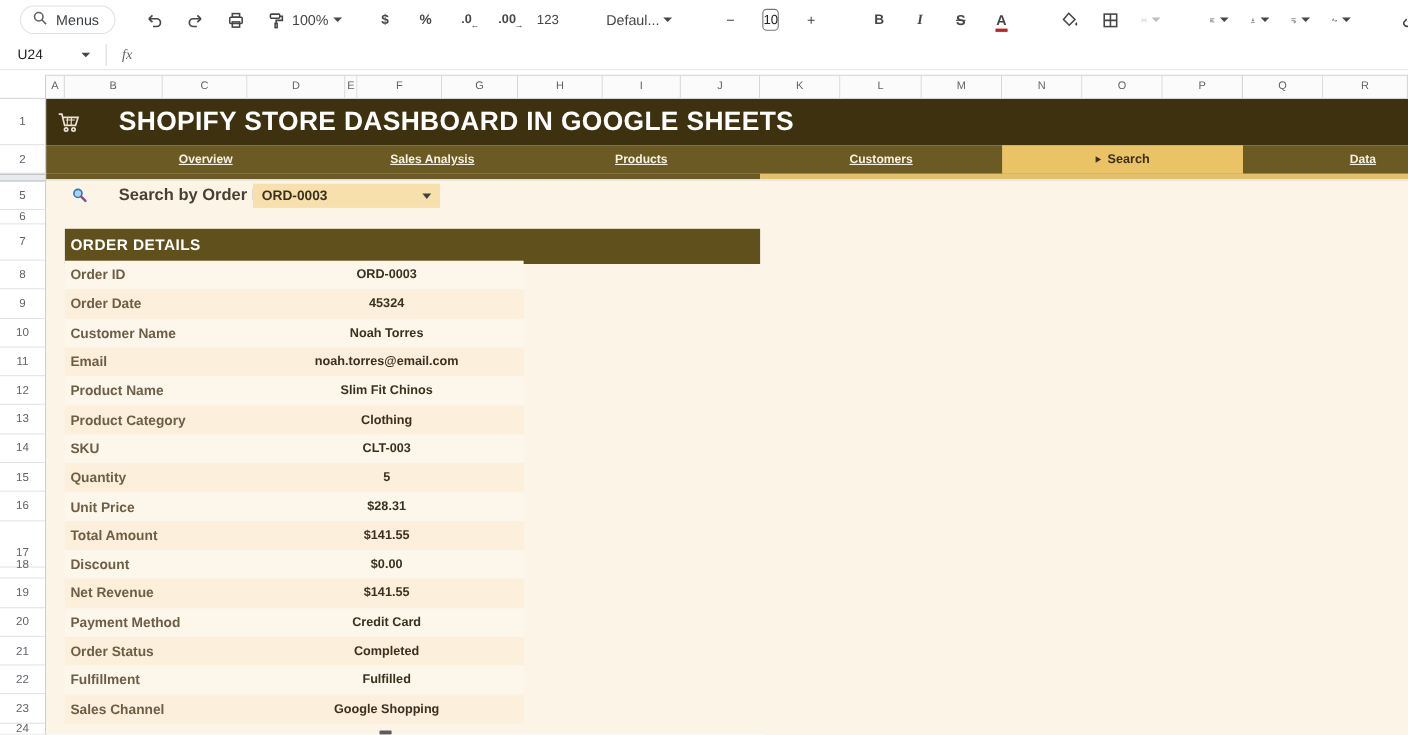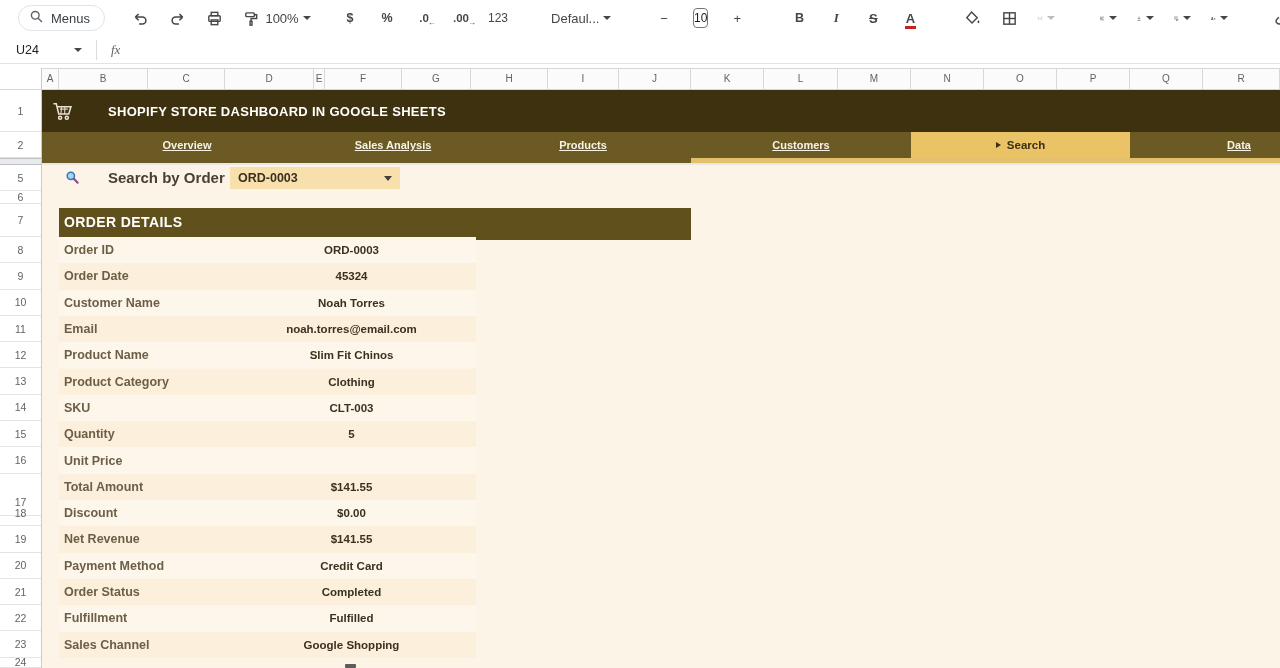--- a/index.html
+++ b/index.html
@@ -42,21 +42,21 @@
   .gutter { position:absolute; left:0; top:26px; width:42px; height:578px; background:#fff;
             border-right:1px solid #c8cacd; }
   .rownum { position:absolute; left:0; width:41px; text-align:center; color:#5f6368; font-size:10.5px;
             border-bottom:1px solid #e4e4e4; display:flex; align-items:center; justify-content:center; cursor:pointer; }
   .hiddenband { position:absolute; left:0; width:41px; background:#e8eaed;
                 border-top:1px solid #bdc1c6; border-bottom:1px solid #bdc1c6; }
 
   .gridarea { position:absolute; left:42px; top:0; width:1238px; height:604px; }
   .titlebar { position:absolute; left:0; top:26px; width:1238px; height:42px; background:var(--header-bg);
               display:flex; align-items:center; color:#fff; cursor:cell; }
-  .titlebar .ttl { font-size:13px; font-weight:700; letter-spacing:.3px; margin-left:34px; }
+  .titlebar .ttl { font-size:24px; font-weight:700; letter-spacing:.3px; margin-left:34px; }
   .tabbar { position:absolute; left:0; top:68px; width:1238px; height:26px; background:var(--tab-bg); }
   .tablink { position:absolute; top:0; height:26px; line-height:26px; transform:translateX(-50%);
              color:#f7f2e4; font-size:11px; font-weight:bold; text-decoration:underline; cursor:pointer; }
   .activetab { position:absolute; left:869px; top:0; width:219px; height:26px; background:var(--active-tab-bg);
                display:flex; align-items:center; justify-content:center; gap:6px;
                color:#3b2f15; font-size:11.5px; font-weight:600; cursor:pointer; }
   .activetab .tri { width:0; height:0; border-top:3.5px solid transparent; border-bottom:3.5px solid transparent;
                     border-left:5px solid #3b2f15; }
   .sepL { position:absolute; left:0; top:94px; width:649px; height:5px; background:var(--tab-bg); }
   .sepR { position:absolute; left:649px; top:94px; width:589px; height:5px; background:#e3c06c; }
@@ -395,20 +395,21 @@
         <div class="frow r-light" style="top: 330.8px; height: 26.3px;">
           <span class="lab">SKU</span>
           <span class="val">CLT-003</span>
         </div>
         <div class="frow r-dark" style="top: 357.1px; height: 26.3px;">
           <span class="lab">Quantity</span>
           <span class="val">5</span>
         </div>
         <div class="frow r-light" style="top: 383.4px; height: 26.3px;">
           <span class="lab">Unit Price</span>
+          <span class="val">$28.31</span>
         </div>
         <div class="frow r-dark" style="top: 409.7px; height: 26.3px;">
           <span class="lab">Total Amount</span>
           <span class="val">$141.55</span>
         </div>
         <div class="frow r-light" style="top: 436px; height: 26.3px;">
           <span class="lab">Discount</span>
           <span class="val">$0.00</span>
         </div>
         <div class="frow r-dark" style="top: 462.3px; height: 26.3px;">

